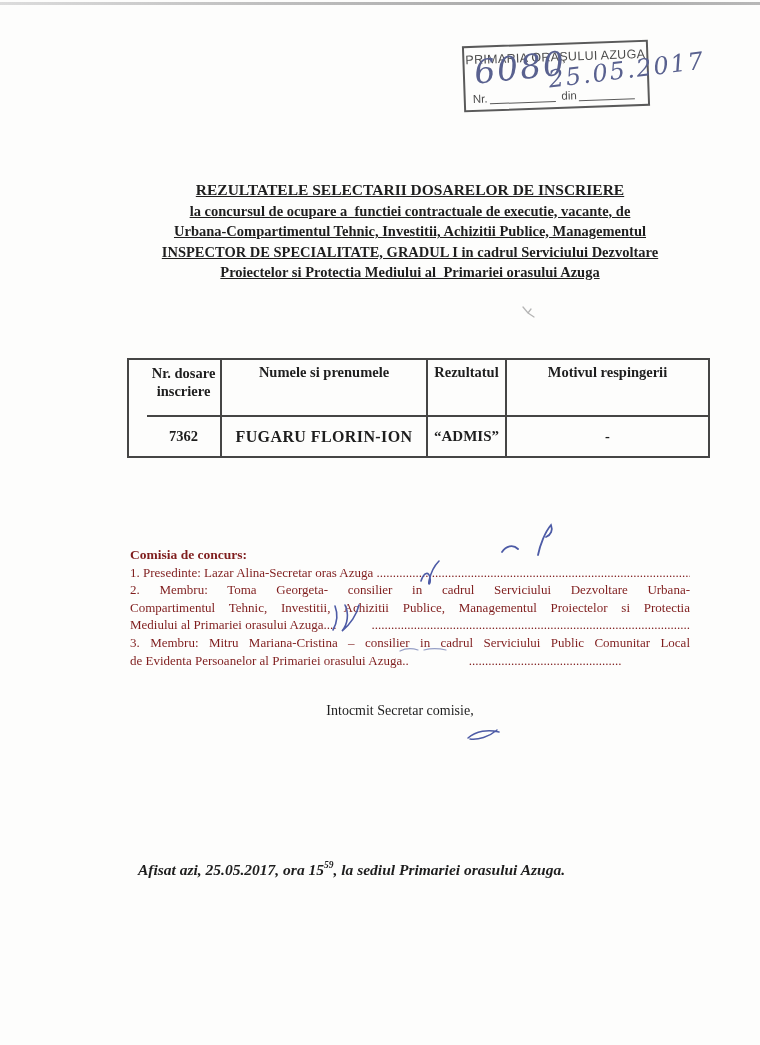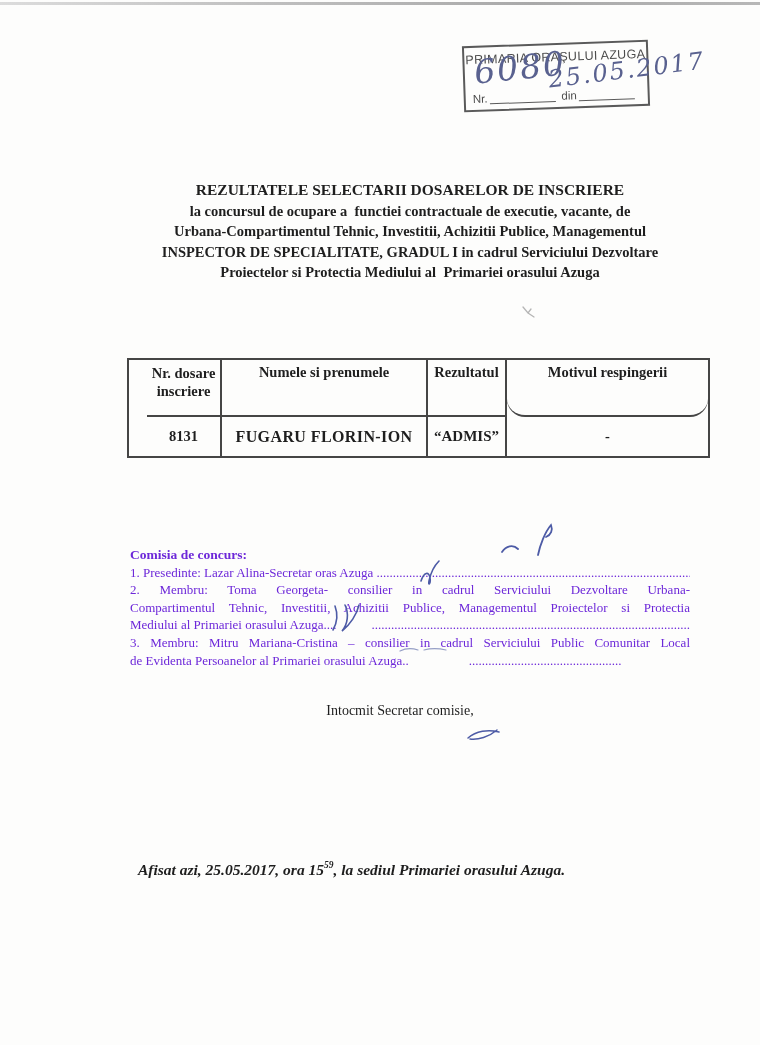--- a/index.html
+++ b/index.html
@@ -21,36 +21,36 @@
   .stamp-row{position:absolute;left:7px;bottom:5px;display:flex;align-items:flex-end;
     font-family:"Liberation Sans",sans-serif;font-size:11.5px;}
   .stamp-row .lbl{margin-right:2px;}
   .u1{width:66px;border-bottom:1.5px solid #5a5a5a;height:12px;margin-right:6px;}
   .u2{width:56px;border-bottom:1.5px solid #5a5a5a;height:12px;}
   .hw{font-family:"DejaVu Serif",serif;font-style:italic;color:#59618f;}
   .hw-nr{left:474px;top:48px;font-size:33px;transform:rotate(-6deg);letter-spacing:2px;}
   .hw-date{left:548px;top:56px;font-size:24px;transform:rotate(-7deg);letter-spacing:2px;}
   
   .title-block{left:100px;top:180px;width:620px;text-align:center;font-weight:bold;}
-  .t-line{white-space:pre;line-height:20.5px;font-size:14.5px;}
+  .t-line{white-space:pre;line-height:20.5px;font-size:14.5px;text-decoration:underline;}
   .t-main{font-size:15.5px;}
   
   .rtable{left:127px;top:358px;width:561px;border:2px solid #454545;
     display:grid;grid-template-columns:75px 206px 79px 1fr;grid-template-rows:57px 39px;
     background:transparent;padding-left:18px;}
   .cell{border-right:2px solid #454545;border-bottom:2px solid #454545;
     display:flex;align-items:flex-start;justify-content:center;
     font-weight:bold;font-size:14.5px;padding-top:4px;box-sizing:border-box;}
-  .cell.last-col{border-right:none;border-radius:18px;}
+  .cell.last-col{border-right:none;}
   .cell.last-row{border-bottom:none;align-items:center;padding-top:0;}
   .hdr-wrap{display:inline-block;width:66px;text-align:center;line-height:18px;}
   .cell-name{font-size:16px;letter-spacing:.4px;}
   .cell-result{font-size:15px;}
   
-  .commission{left:130px;top:546px;width:560px;font-size:13px;line-height:17.6px;color:#6d28d9;}
+  .commission{left:130px;top:546px;width:560px;font-size:13px;line-height:17.6px;color:#7f1d1d;}
   .c-heading{font-weight:bold;font-size:13.5px;}
   .c-just{text-align:justify;text-align-last:justify;}
   .c-nowrap{white-space:pre;overflow:hidden;}
   .c-flex{display:flex;white-space:pre;overflow:hidden;}
   .sp35{display:inline-block;width:35px;flex:none;}
   .sp60{display:inline-block;width:60px;flex:none;}
   
   .prepared{left:140px;top:702px;width:520px;text-align:center;font-size:14px;line-height:18.5px;}
   .p-pre{white-space:pre;}
   
@@ -90,21 +90,21 @@
   </svg>
 
   <div class="abs rtable">
     <div class="cell">
       <span class="hdr-wrap">Nr. dosare inscriere</span>
     </div>
     <div class="cell">Numele si prenumele</div>
     <div class="cell">Rezultatul</div>
     <div class="cell last-col">Motivul respingerii</div>
 
-    <div class="cell last-row">8131</div>
+    <div class="cell last-row">7362</div>
     <div class="cell last-row cell-name">FUGARU FLORIN-ION</div>
     <div class="cell last-row cell-result">“ADMIS”</div>
     <div class="cell last-row last-col">-</div>
   </div>
 
   <div class="abs commission">
     <div class="c-heading">Comisia de concurs:</div>
     <div class="c-nowrap">1. Presedinte: Lazar Alina-Secretar oras Azuga ..............................................................................................................</div>
     <div class="c-just">2. Membru: Toma Georgeta- consilier in cadrul Serviciului Dezvoltare Urbana-</div>
     <div class="c-just">Compartimentul Tehnic, Investitii, Achizitii Publice, Managementul Proiectelor si Protectia</div>

